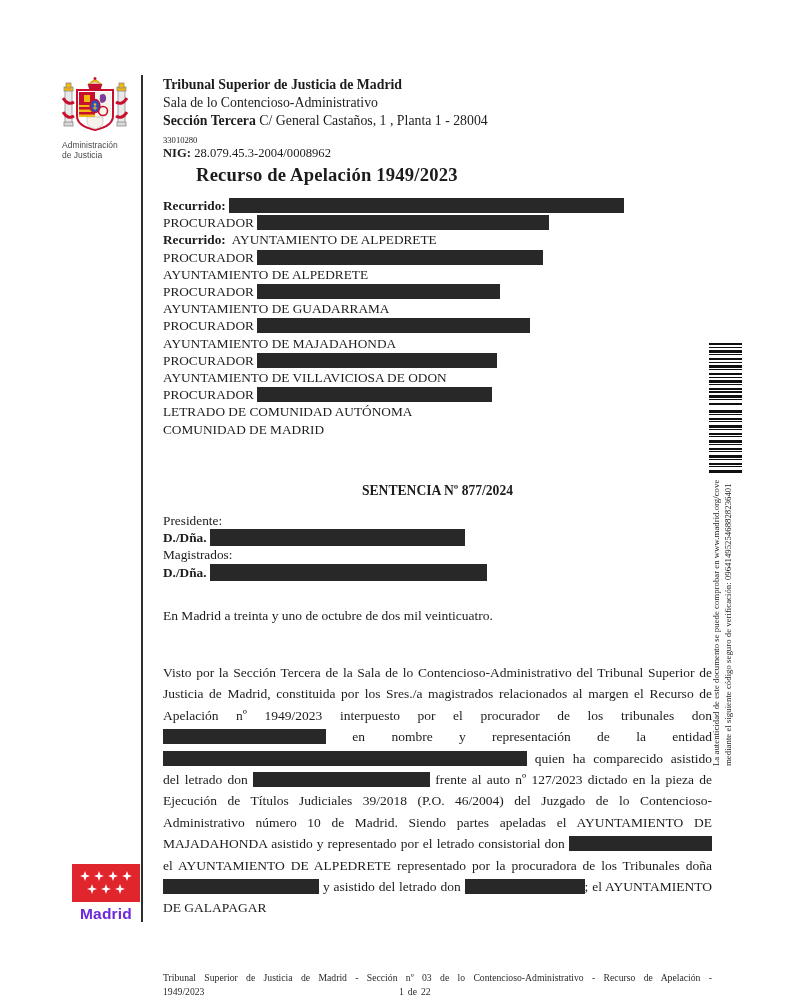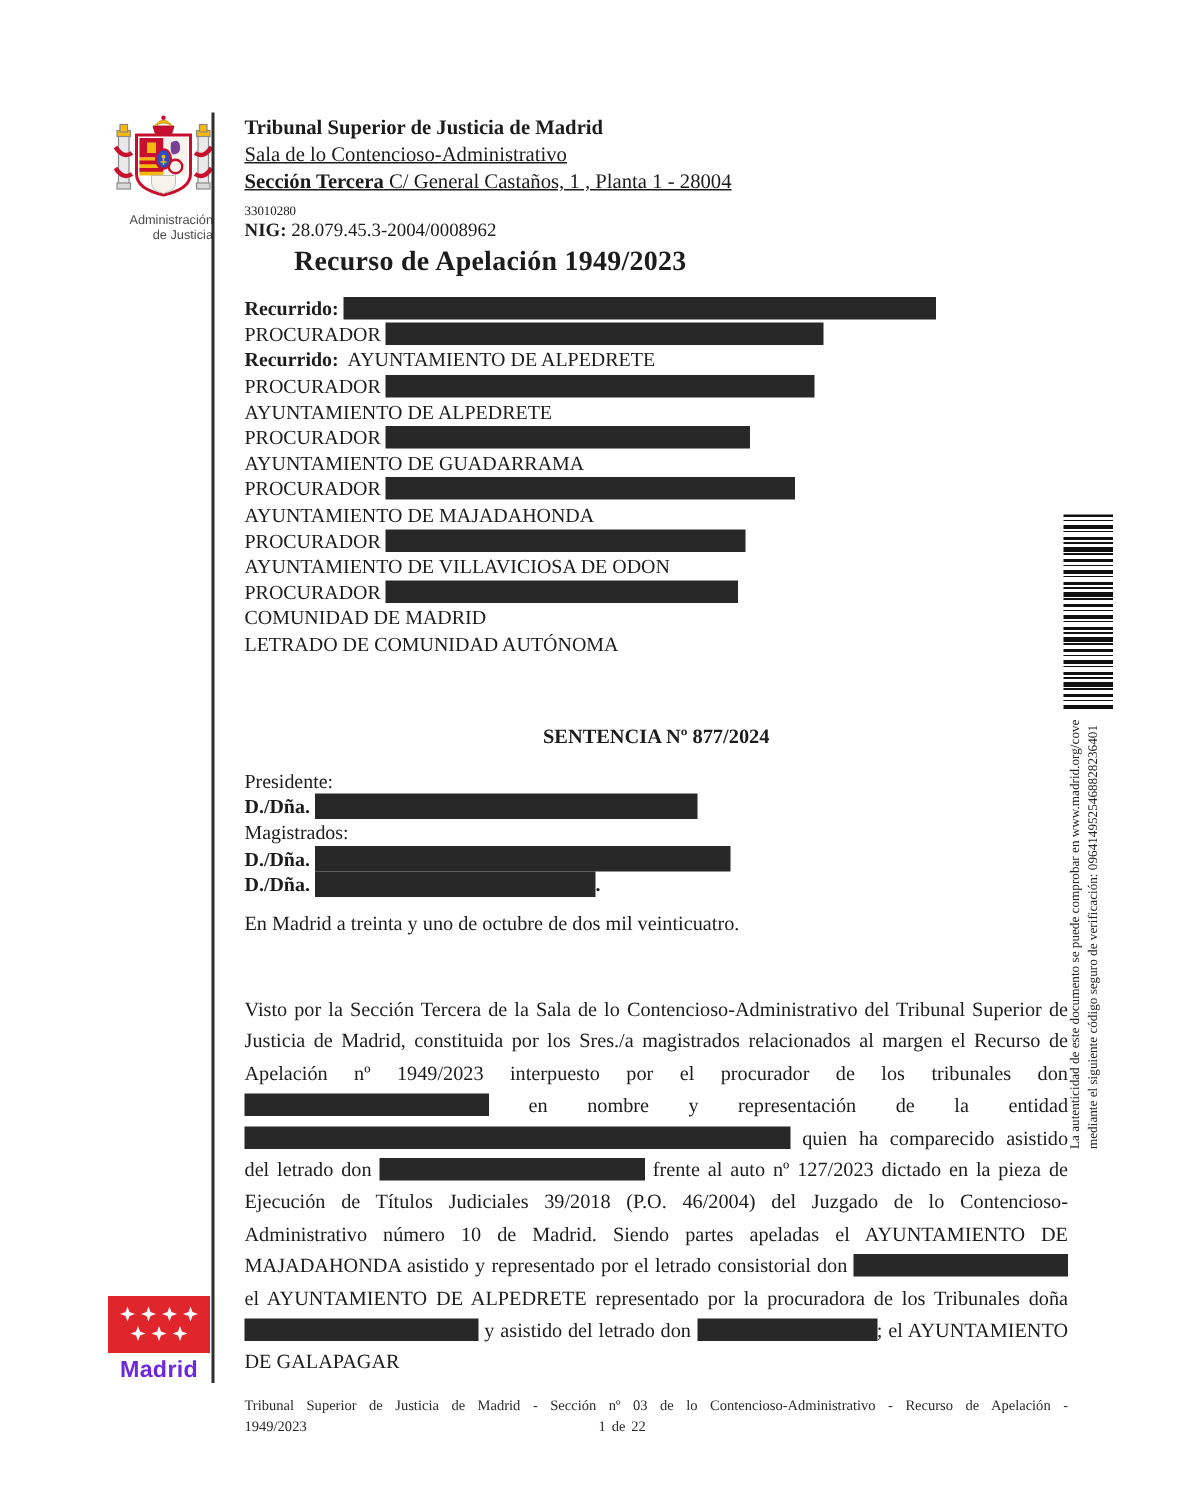--- a/index.html
+++ b/index.html
@@ -2,31 +2,31 @@
 <html><head>
 <meta charset="utf-8">
 <style>
   html,body { margin:0; padding:0; background:#ffffff; }
   .page {
     position:relative; width:792px; height:1000px; background:#ffffff;
     font-family:"Liberation Serif", serif; color:#1c1c1c; overflow:hidden;
   }
 
   
-  .crest-block { position:absolute; left:62px; top:76px; width:80px; text-align:right; }
+  .crest-block { position:absolute; left:62px; top:76px; width:80px; text-align:left; }
   .crest-caption { font-family:"Liberation Sans", sans-serif; font-size:8.5px; line-height:1.2;
                    color:#4a4a4a; margin-top:2px; }
 
   
   .vline { position:absolute; left:141px; top:75px; width:2px; height:847px; background:#2e2e2e; }
 
   
   .header-block { position:absolute; left:163px; top:77px; width:549px; }
   .h-court { font-weight:bold; font-size:13.8px; }
-  .h-line  { font-size:13.8px; margin-top:2px;text-decoration:underline; }
+  .h-line  { font-size:13.8px; margin-top:2px; }
   .h-code  { font-size:8.6px;  margin-top:6px; }
   .h-nig   { font-size:12.6px; margin-top:1px; }
   .h-title { font-size:18.6px; font-weight:bold; margin-top:3px; letter-spacing:.2px;margin-left:33px; }
 
   
   .parties { position:absolute; left:163px; top:197px; width:560px;
              font-size:13.3px; line-height:17.2px; white-space:nowrap; }
   .bar { display:inline-block; background:#282828; height:15px; vertical-align:-3px; }
 
   
@@ -43,21 +43,21 @@
   
   .madrid-block { position:absolute; left:70px; top:864px; width:72px; text-align:center; }
   .madrid-flag  { width:68px; height:38px; margin:0 auto; display:flex; align-items:center;
                   justify-content:center; }
   .madrid-label { font-family:"Liberation Sans", sans-serif; font-weight:bold; font-size:15.5px;
                   color:#6d28d9; margin-top:3px; letter-spacing:.2px; }
 
   
   .footer { position:absolute; left:163px; top:931px; width:549px; font-size:9.7px;
             line-height:13.6px; color:#2a2a2a; word-spacing:1.5px; }
-  .f1 { text-align:justify; text-align-last:justify; }
+  .f1 { text-align:justify; text-align-last:justify;margin-top:40px; }
   .f2 { position:relative; height:14px; }
   .f2 .page-num { position:absolute; left:43%; }
 
   
   .barcode { position:absolute; left:709px; top:343px; width:33px; height:130px;
              background:
                repeating-linear-gradient(180deg,
                  #101010 0px, #101010 2px, #ffffff 2px, #ffffff 3.5px,
                  #101010 3.5px, #101010 4.5px, #ffffff 4.5px, #ffffff 7px,
                  #101010 7px, #101010 10px, #ffffff 10px, #ffffff 11px,
@@ -134,32 +134,31 @@
     <div><b>Recurrido:</b>&nbsp; <span>AYUNTAMIENTO DE ALPEDRETE</span></div>
     <div><span>PROCURADOR</span> <span class="bar" style="width:286px"></span></div>
     <div>AYUNTAMIENTO DE ALPEDRETE</div>
     <div><span>PROCURADOR</span> <span class="bar" style="width:243px"></span></div>
     <div>AYUNTAMIENTO DE GUADARRAMA</div>
     <div><span>PROCURADOR</span> <span class="bar" style="width:273px"></span></div>
     <div>AYUNTAMIENTO DE MAJADAHONDA</div>
     <div><span>PROCURADOR</span> <span class="bar" style="width:240px"></span></div>
     <div>AYUNTAMIENTO DE VILLAVICIOSA DE ODON</div>
     <div><span>PROCURADOR</span> <span class="bar" style="width:235px"></span></div>
+    <div>LETRADO DE COMUNIDAD AUTÓNOMA</div>
     <div>COMUNIDAD DE MADRID</div>
-    <div>LETRADO DE COMUNIDAD AUTÓNOMA</div>
   </div>
 
   <div class="sentencia-title">SENTENCIA Nº 877/2024</div>
 
   <div class="bench">
     <div>Presidente:</div>
     <div><b>D./Dña.</b> <span class="bar" style="width:255px"></span></div>
     <div>Magistrados:</div>
     <div><b>D./Dña.</b> <span class="bar" style="width:277px"></span></div>
-    <div><b>D./Dña.</b> <span class="bar" style="width:187px"></span><b>.</b></div>
   </div>
 
   <div class="date-line">En Madrid a treinta y uno de octubre de dos mil veinticuatro.</div>
 
   <div class="body-par"><span>Visto por la Sección Tercera de la Sala de lo Contencioso-Administrativo del Tribunal Superior de Justicia de Madrid, constituida por los Sres./a magistrados relacionados al margen el Recurso de Apelación nº 1949/2023 interpuesto por el procurador de los tribunales don</span> <span class="bar" style="width:163px"></span> <span>en nombre y representación de la entidad</span> <span class="bar" style="width:364px"></span> <span>quien ha comparecido asistido del letrado don</span> <span class="bar" style="width:177px"></span> <span>frente al auto nº 127/2023 dictado en la pieza de Ejecución de Títulos Judiciales 39/2018 (P.O. 46/2004) del Juzgado de lo Contencioso-Administrativo número 10 de Madrid. Siendo partes apeladas el AYUNTAMIENTO DE MAJADAHONDA asistido y representado por el letrado consistorial don</span> <span class="bar" style="width:143px"></span> <span>el AYUNTAMIENTO DE ALPEDRETE representado por la procuradora de los Tribunales doña</span> <span class="bar" style="width:156px"></span> <span>y asistido del letrado don</span> <span class="bar" style="width:120px"></span><span>; el AYUNTAMIENTO DE GALAPAGAR</span></div>
 
   <div class="madrid-block">
     <div class="madrid-flag" style="background:#e0252d">
       <svg width="56" height="30" viewBox="0 0 56 30">
         <g fill="#ffffff">

